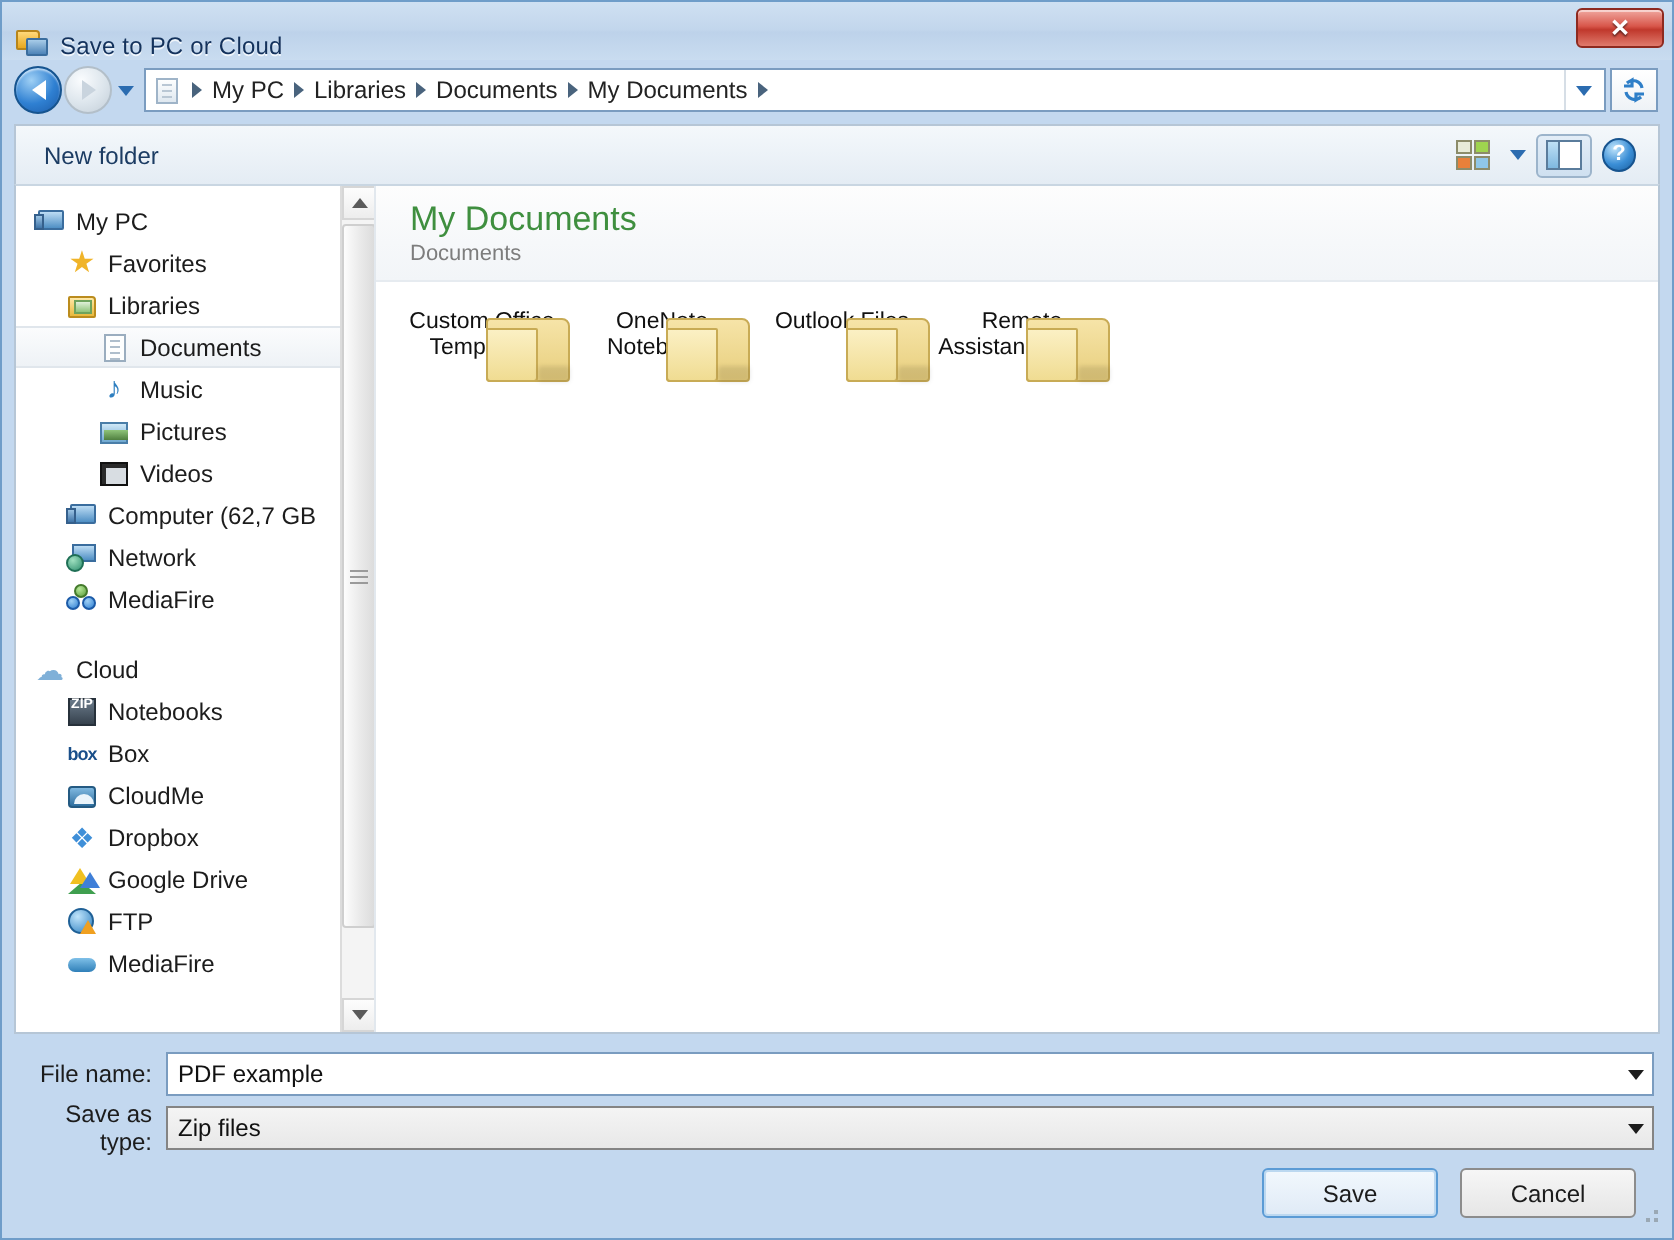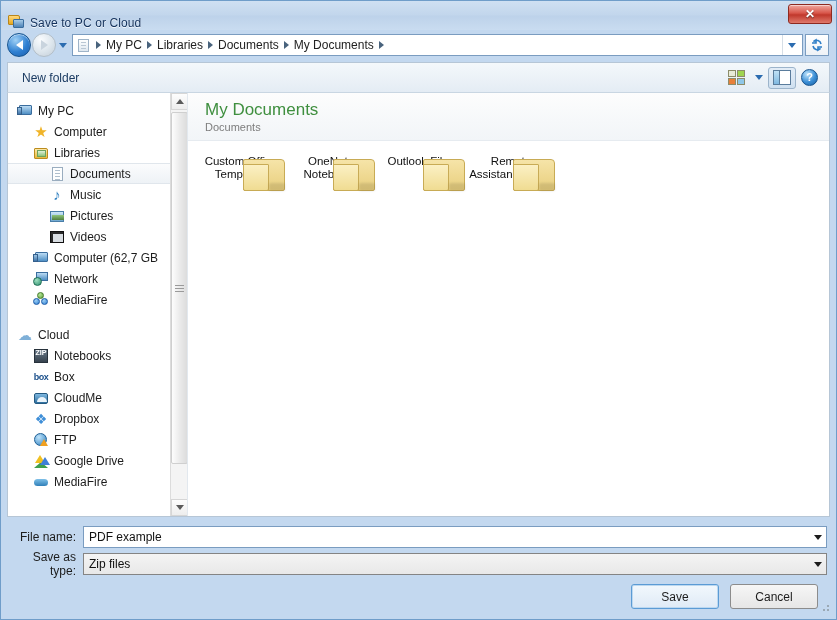--- a/index.html
+++ b/index.html
@@ -380,21 +380,21 @@
 
         <div class="trow indent0">
           <span class="ico i-pc">
               <span class="m"></span>
               <span class="s"></span>
             </span>
           <span class="tlabel">My PC</span>
         </div>
         <div class="trow indent1">
           <span class="ico i-star">★</span>
-          <span class="tlabel">Computer</span>
+          <span class="tlabel">Favorites</span>
         </div>
         <div class="trow indent1">
           <span class="ico i-lib">
               <span class="b"></span>
               <span class="g"></span>
             </span>
           <span class="tlabel">Libraries</span>
         </div>
         <div class="trow indent2 sel">
           <span class="ico i-doc">
@@ -461,33 +461,33 @@
           <span class="ico i-cme">
               <span class="c2"></span>
             </span>
           <span class="tlabel">CloudMe</span>
         </div>
         <div class="trow indent1">
           <span class="ico i-drop">❖</span>
           <span class="tlabel">Dropbox</span>
         </div>
         <div class="trow indent1">
-          <span class="ico i-ftp">
-              <span class="w"></span>
-              <span class="ar"></span>
-            </span>
-          <span class="tlabel">FTP</span>
-        </div>
-        <div class="trow indent1">
           <span class="ico i-gd">
               <span class="t1"></span>
               <span class="t2"></span>
               <span class="t3"></span>
             </span>
           <span class="tlabel">Google Drive</span>
+        </div>
+        <div class="trow indent1">
+          <span class="ico i-ftp">
+              <span class="w"></span>
+              <span class="ar"></span>
+            </span>
+          <span class="tlabel">FTP</span>
         </div>
         <div class="trow indent1">
           <span class="ico i-mf">
               <span class="m2"></span>
             </span>
           <span class="tlabel">MediaFire</span>
         </div>
       </div>
 
       <div class="sb-scroll">

